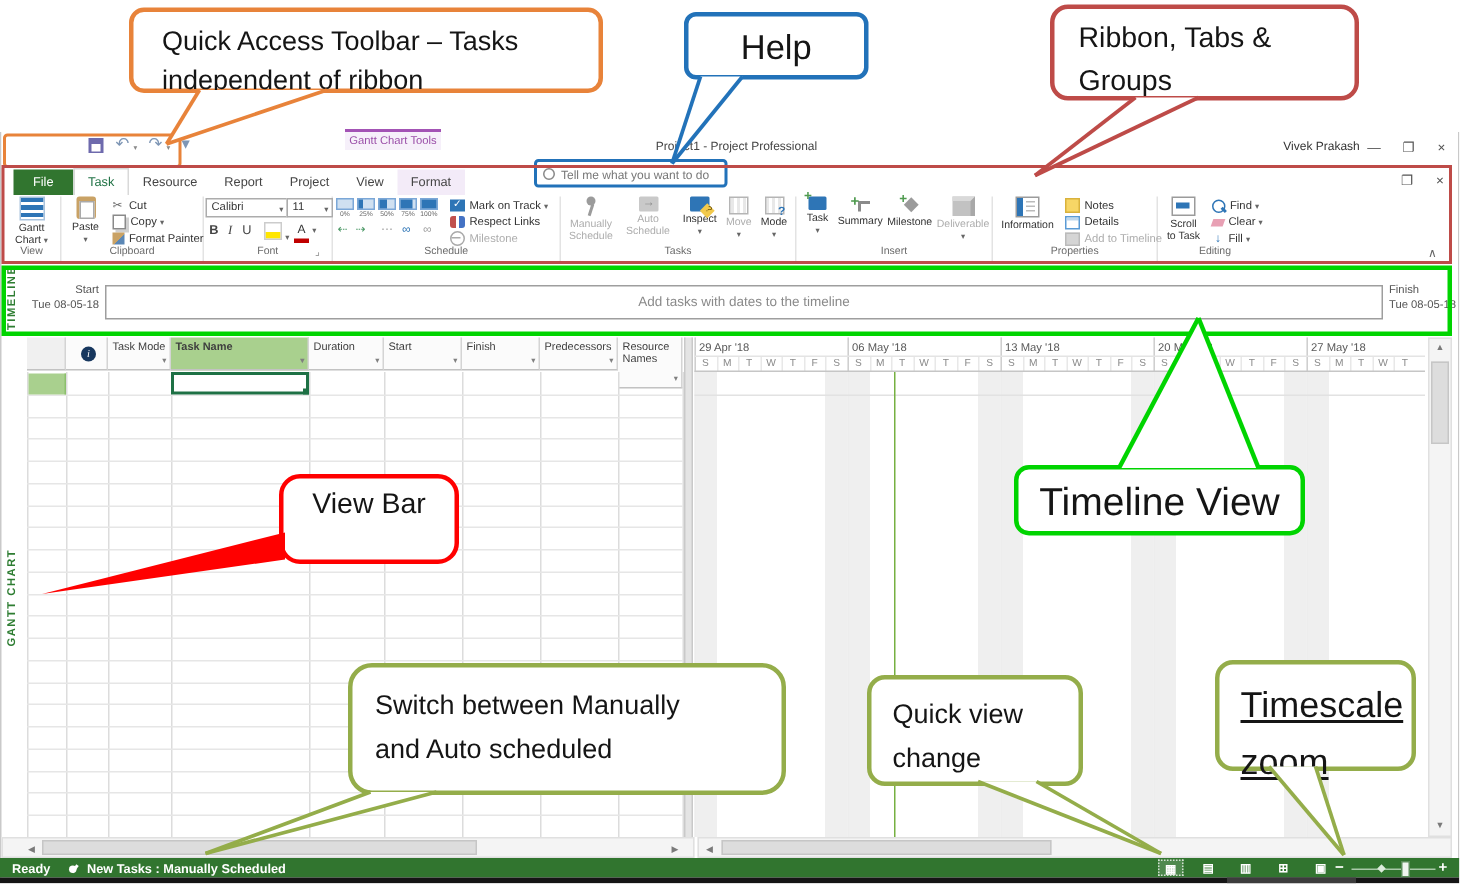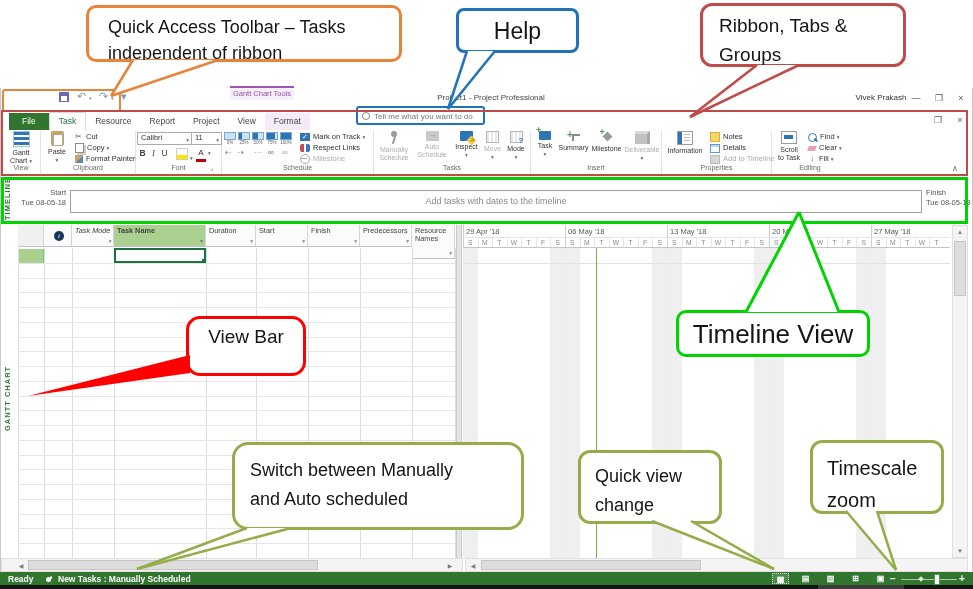--- a/index.html
+++ b/index.html
@@ -312,21 +312,21 @@
   <div id="tlbox">Add tasks with dates to the timeline</div>
   <div class="tlcap" style="left:926px;top:188px;width:46px;">
     <div>Finish</div>
       <div>Tue 08-05-18</div>
   </div>
 
   <div class="vlabel" style="left:3px;top:358px;height:80px;">GANTT CHART</div>
   <div id="table-area">
       <div class="hdr-cell" style="position: absolute; left: 18px; top: 225px; width: 26px; height: 22px; background: rgb(240, 240, 240);"></div>
       <div class="hdr-cell" style="position: absolute; left: 44px; top: 225px; width: 28px; height: 22px; text-align: center;"><div style="display: inline-block; margin-top: 4px; width: 10px; height: 10px; border-radius: 50%; background: rgb(23, 55, 94); color: rgb(255, 255, 255); font-size: 7px; line-height: 10px; font-style: italic; font-family: &quot;Liberation Serif&quot;, serif;">i</div></div>
-      <div class="hdr-cell" style="position: absolute; left: 72px; top: 225px; width: 42px; height: 22px; font-style: italic;"><span>Task Mode</span><span class="hdr-caret">▾</span></div>
+      <div class="hdr-cell" style="position: absolute; left: 72px; top: 225px; width: 42px; height: 22px;"><span>Task Mode</span><span class="hdr-caret">▾</span></div>
       <div class="hdr-cell" style="position: absolute; left: 114px; top: 225px; width: 92px; height: 22px; background: rgb(169, 208, 142); font-weight: bold;"><span>Task Name</span><span class="hdr-caret">▾</span></div>
       <div class="hdr-cell" style="position: absolute; left: 206px; top: 225px; width: 50px; height: 22px;"><span>Duration</span><span class="hdr-caret">▾</span></div>
       <div class="hdr-cell" style="position: absolute; left: 256px; top: 225px; width: 52px; height: 22px;"><span>Start</span><span class="hdr-caret">▾</span></div>
       <div class="hdr-cell" style="position: absolute; left: 308px; top: 225px; width: 52px; height: 22px;"><span>Finish</span><span class="hdr-caret">▾</span></div>
       <div class="hdr-cell" style="position: absolute; left: 360px; top: 225px; width: 52px; height: 22px;"><span>Predecessors</span><span class="hdr-caret">▾</span></div>
       <div class="hdr-cell" style="position: absolute; left: 412px; top: 225px; width: 43px; height: 34px;"><span>Resource Names</span><span class="hdr-caret">▾</span></div>
       <div class="vline abs" style="left: 18px; top: 248px; width: 1px; height: 310px;"></div>
       <div class="vline abs" style="left: 44px; top: 248px; width: 1px; height: 310px;"></div>
       <div class="vline abs" style="left: 72px; top: 248px; width: 1px; height: 310px;"></div>
       <div class="vline abs" style="left: 114px; top: 248px; width: 1px; height: 310px;"></div>
@@ -515,21 +515,21 @@
     <div class="l1">Switch between Manually</div>
       <div class="l2">and Auto scheduled</div>
   </div>
   <div class="callout" style="left:676px;top:310px;width:194px;height:47px;border:3px solid #00D400;font-size:26px;text-align:center;line-height:42px;">
     <span>Timeline View</span>
   </div>
   <div class="callout" style="left:578px;top:450px;width:144px;height:74px;border:3px solid #94AD4A;border-radius:12px;padding:9px 0 0 14px;font-size:18px;line-height:1.6;">
     <div class="l1">Quick view</div>
       <div class="l2">change</div>
   </div>
-  <div class="callout" style="left:810px;top:440px;width:134px;height:74px;border:3px solid #94AD4A;border-radius:12px;padding:9px 0 0 14px;font-size:20px;line-height:1.6;">
+  <div class="callout" style="left:810px;top:440px;width:134px;height:74px;border:3px solid #94AD4A;border-radius:12px;padding:9px 0 0 14px;font-size:24px;line-height:1.6;text-decoration:underline;">
     <div class="l1">Timescale</div>
       <div class="l2">zoom</div>
   </div>
 
   <svg id="svg-tails" width="973" height="589">
 
     <polygon points="133,60 218,60 111,96" fill="#fff"></polygon>
     <line x1="133" y1="60" x2="111" y2="96" stroke="#E8833A" stroke-width="2.5"></line>
     <line x1="218" y1="60" x2="111" y2="96" stroke="#E8833A" stroke-width="2.5"></line>
 

